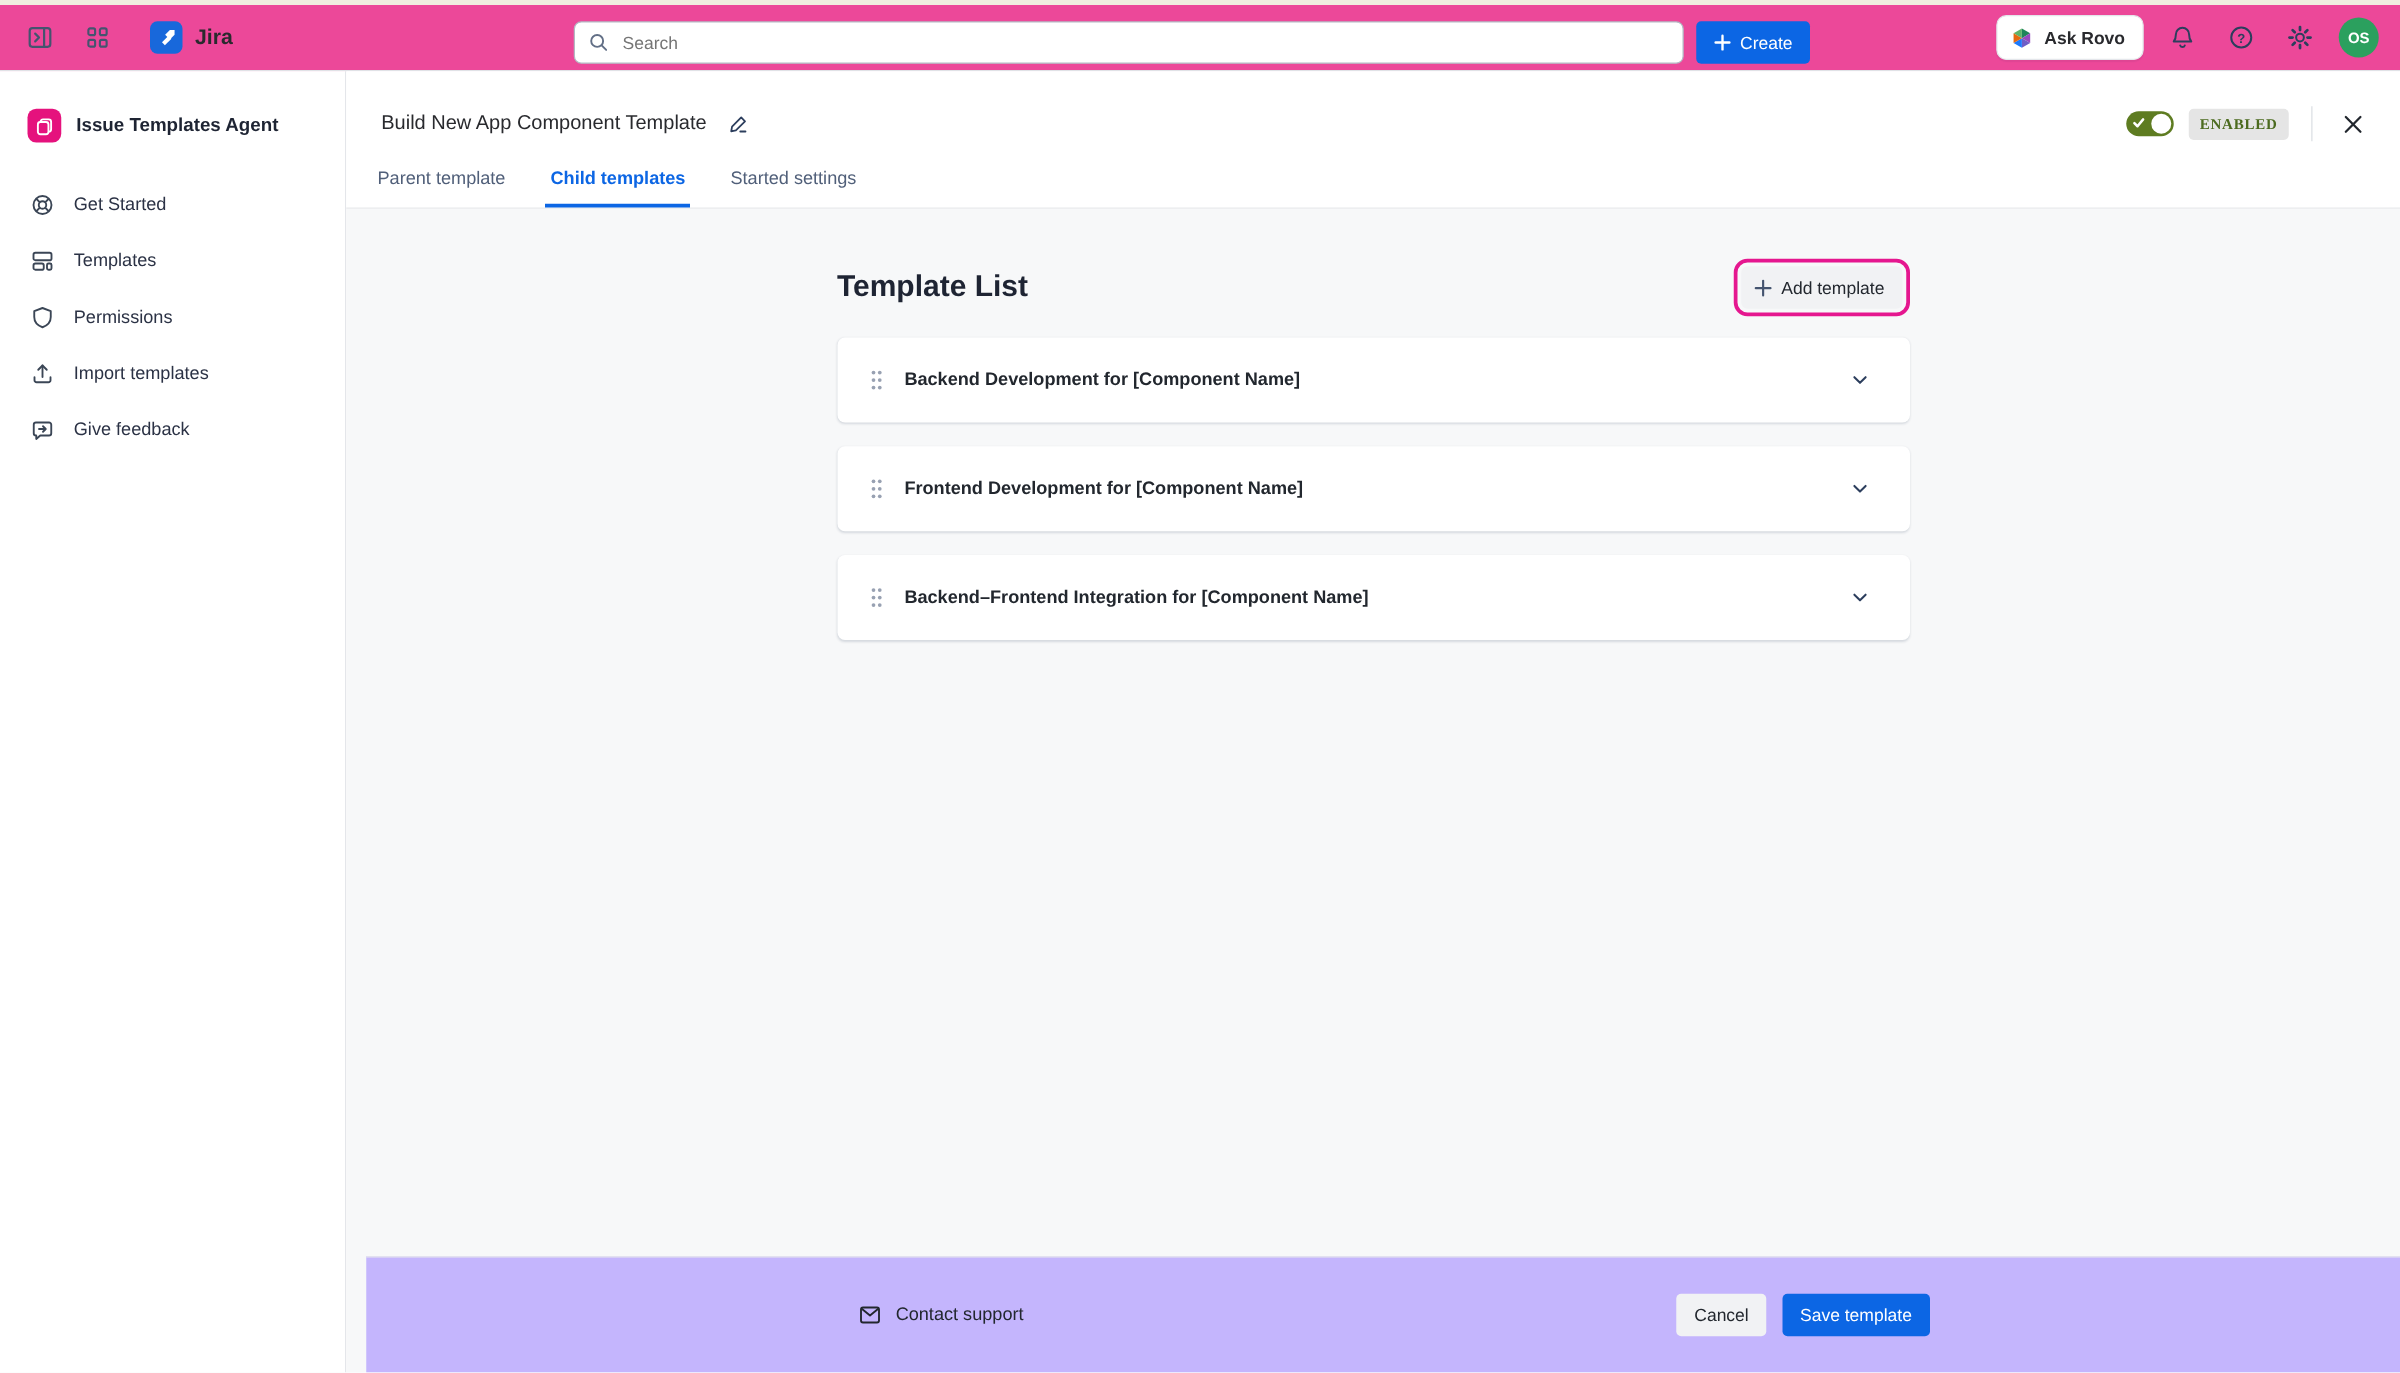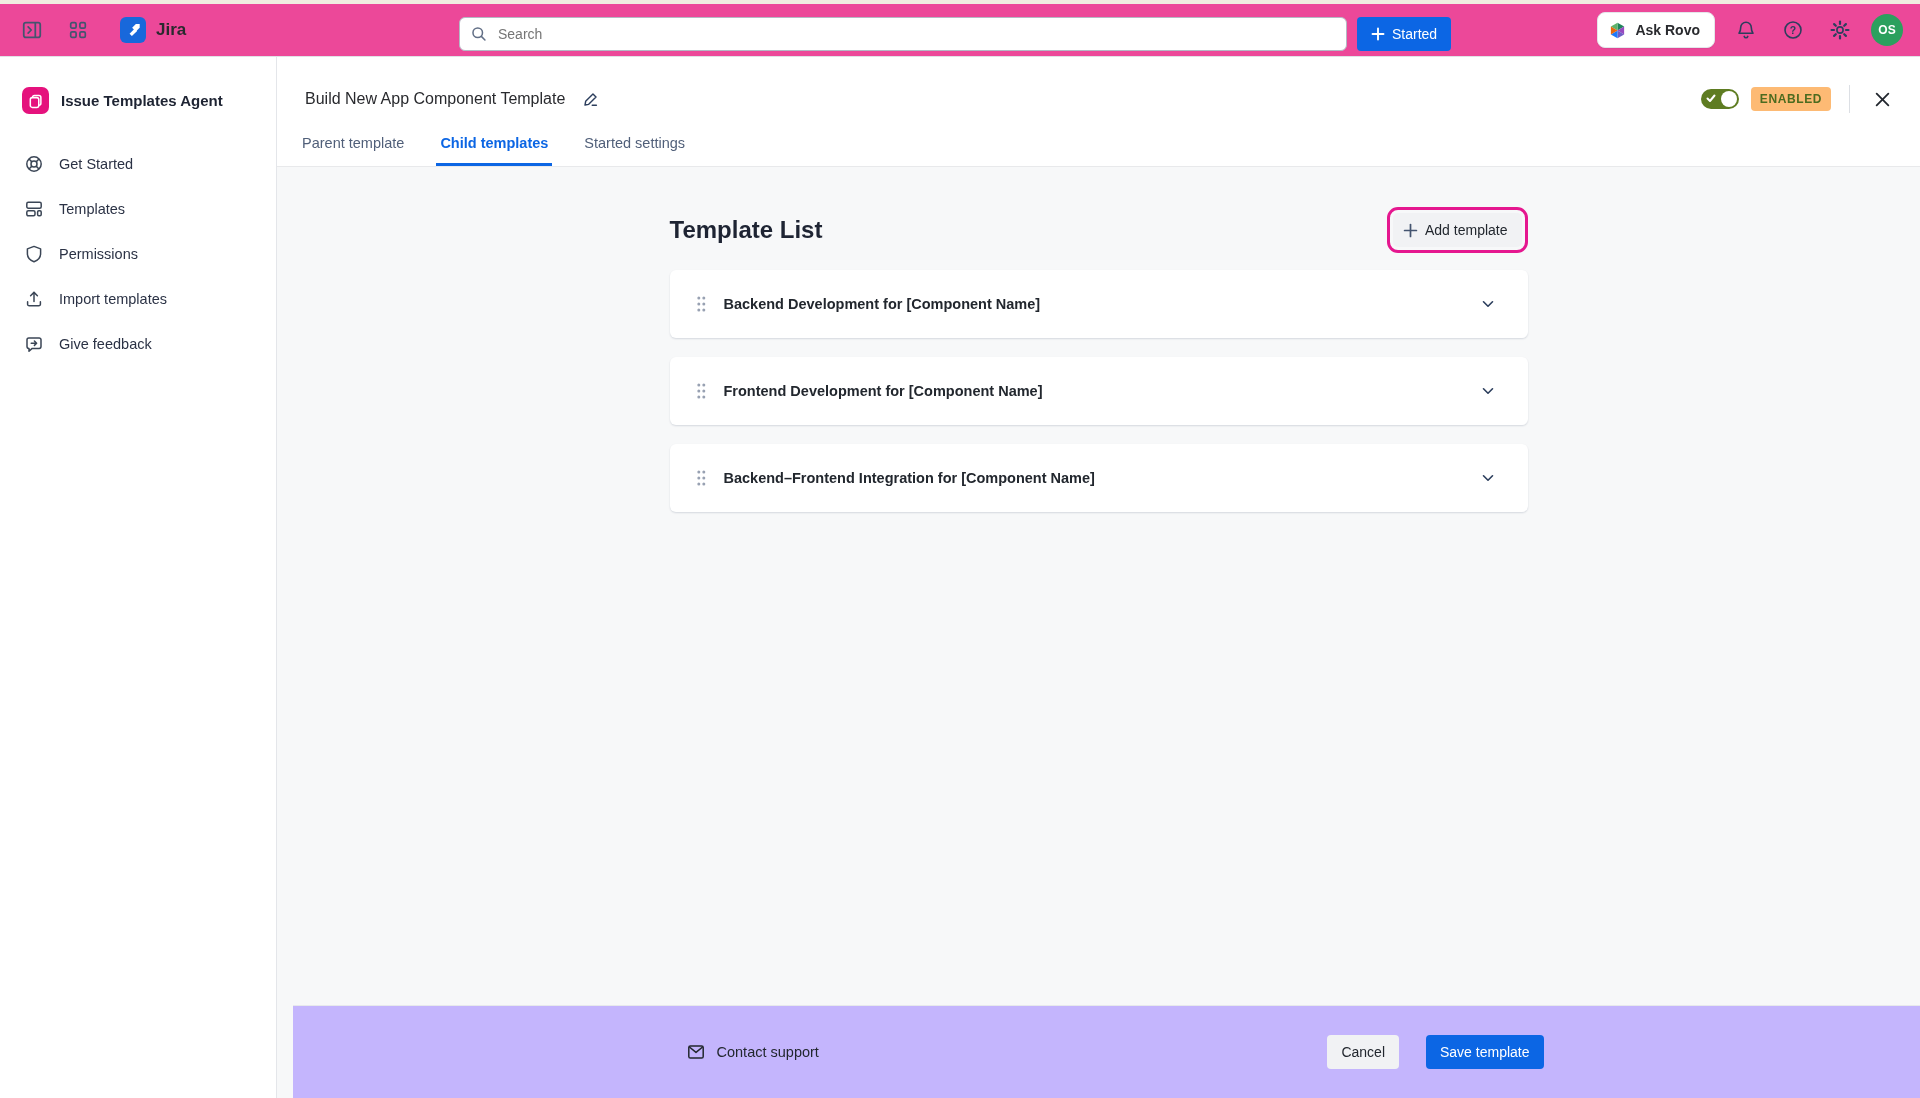--- a/index.html
+++ b/index.html
@@ -34,42 +34,42 @@
   
   .main { position:absolute; left:277px; top:57px; width:1643px; height:1041px; background:#F7F8F9; }
   .main-header { position:absolute; left:0; top:0; width:1643px; height:110px; background:#fff; border-bottom:1px solid #E8E9EB; }
   .page-title-row { position:absolute; left:28px; top:29px; display:flex; align-items:center; gap:12px; }
   .page-title { font-size:16px; color:#292A2E; }
   .edit-btn { width:26px; height:26px; display:flex; align-items:center; justify-content:center; border-radius:4px; cursor:pointer; }
   .header-controls { position:absolute; right:24px; top:24px; display:flex; align-items:center; gap:12px; height:36px; }
   .toggle { width:38px; height:20px; border-radius:10px; background:#5E7C21; position:relative; cursor:pointer; }
   .toggle .knob { position:absolute; right:2px; top:2px; width:16px; height:16px; border-radius:50%; background:#fff; }
   .toggle .tick { position:absolute; left:4px; top:3px; }
-  .status-pill { background:#fdba74; color:#4C6B1F; font-size:12px; font-weight:700; letter-spacing:.6px; padding:5px 9px; border-radius:4px; }
+  .status-pill { background:#e5e5e5; color:#4C6B1F; font-size:12px; font-weight:700; letter-spacing:.6px; padding:5px 9px; border-radius:4px;font-family:Liberation Serif, serif; }
   .vdiv { width:1px; height:28px; background:#DCDFE4; margin:0 6px; }
   .close-btn { width:28px; height:28px; display:flex; align-items:center; justify-content:center; border-radius:4px; cursor:pointer; }
   .tabs { position:absolute; left:21px; bottom:0; display:flex; gap:28px;text-align:right; }
   .tab { padding:0 4px 12px 4px; font-size:14.5px; color:#505F79; cursor:pointer; border-bottom:3px solid transparent; }
   .tab.active { color:#0C66E4; font-weight:600; border-bottom-color:#0C66E4; }
 
   .content { position:absolute; left:0; top:111px; width:1643px; height:837px; }
   .column { width:858px; margin:0 auto; padding-top:39px; }
   .list-header { display:flex; align-items:center; justify-content:space-between; margin-bottom:17px; }
   .section-title { font-size:24px; font-weight:700; color:#1E2433; }
   .add-ring { border:3px solid #E5178F; border-radius:11px; padding:3px; }
   .add-btn { height:34px; padding:0 14px 0 10px; background:#F1F2F4; border:none; border-radius:5px; font-size:14px; font-weight:500; color:#22272E; display:flex; align-items:center; gap:7px; cursor:pointer; font-family:"Liberation Sans",sans-serif; }
   .card { height:68px; background:#fff; border-radius:6px; box-shadow:0 1px 2px rgba(9,30,66,.14); display:flex; align-items:center; margin-bottom:19px; padding:0 26px 0 24px; cursor:pointer; }
   .drag { width:14px; display:flex; align-items:center; justify-content:center; cursor:grab; }
   .card-title { flex:1; margin-left:16px; font-size:14.5px; font-weight:700; color:#22272E; }
   .chevron-btn { width:28px; height:28px; display:flex; align-items:center; justify-content:center; cursor:pointer; }
 
   .footer { position:absolute; left:16px; top:948px; width:1643px; height:93px; background:#c4b5fd; border-top:1px solid #E7E9EC; }
   .footer-inner { width:858px; margin:0 auto; height:100%; display:flex; align-items:center; justify-content:space-between; }
   .contact { display:flex; align-items:center; gap:11px; font-size:14.5px; color:#22272E; cursor:pointer; }
-  .footer-actions { display:flex; align-items:center; gap:27px; }
+  .footer-actions { display:flex; align-items:center; gap:13px; }
   .btn-subtle { height:34px; padding:0 14px; background:#F1F2F4; border:none; border-radius:4px; font-size:14px; color:#22272E; cursor:pointer; font-family:"Liberation Sans",sans-serif; }
   .btn-primary { height:34px; padding:0 14px; background:#0C66E4; border:none; border-radius:4px; font-size:14px; font-weight:500; color:#fff; cursor:pointer; font-family:"Liberation Sans",sans-serif; }
 
   svg { display:block; }
 </style>
 </head>
 <body>
 
 <div class="top-strip"></div>
 
@@ -115,21 +115,21 @@
     </span>
   </div>
 
   <button class="create-btn">
     <span>
       <svg width="14" height="14" viewBox="0 0 14 14" stroke="#fff" stroke-width="1.9" stroke-linecap="round">
         <line x1="7" y1="1.5" x2="7" y2="12.5"></line>
           <line x1="1.5" y1="7" x2="12.5" y2="7"></line>
       </svg>
     </span>
-    <span>Started</span>
+    <span>Create</span>
   </button>
 
   <div class="topbar-right">
     <button class="rovo-btn">
       <span>
         <svg width="19" height="19" viewBox="0 0 20 20">
           <path d="M10 1.8 L17 5.9 L10 10 Z" fill="#1F845A"></path>
           <path d="M10 1.8 L3 5.9 L10 10 Z" fill="#5FB36B"></path>
           <path d="M17 5.9 L17 14.1 L10 10 Z" fill="#964AC0"></path>
           <path d="M17 14.1 L10 18.2 L10 10 Z" fill="#6E5DC6"></path>

